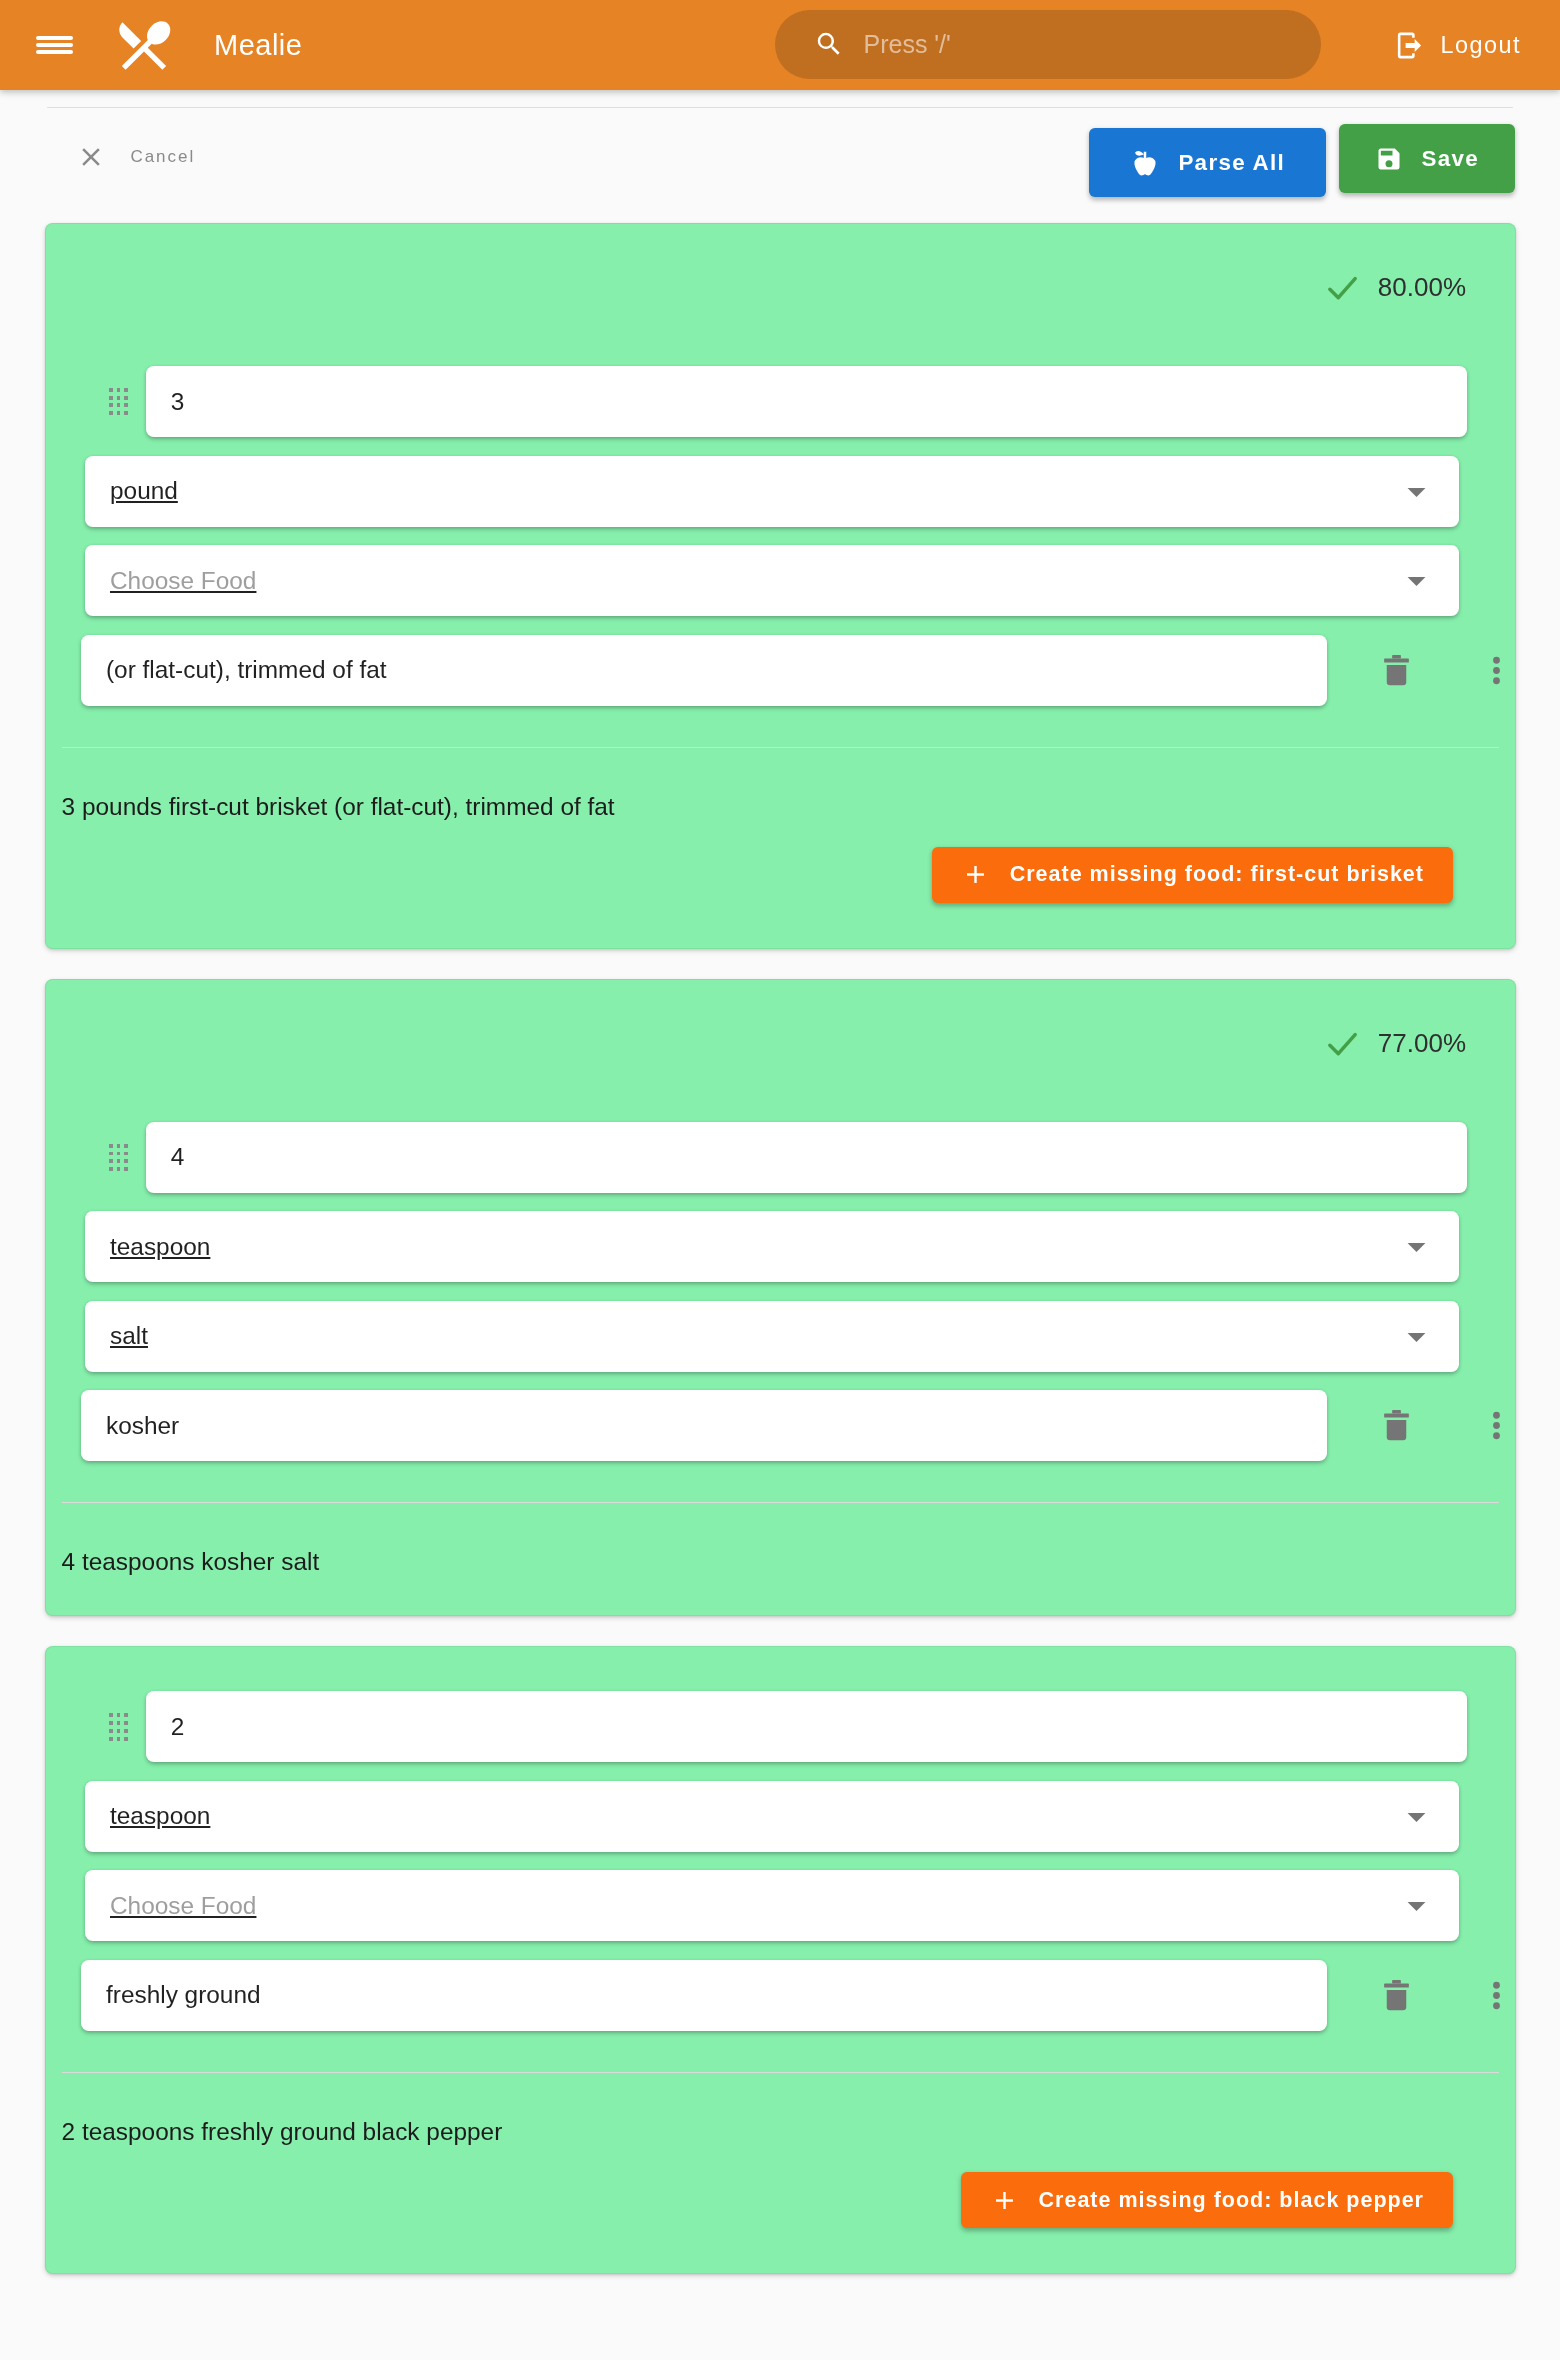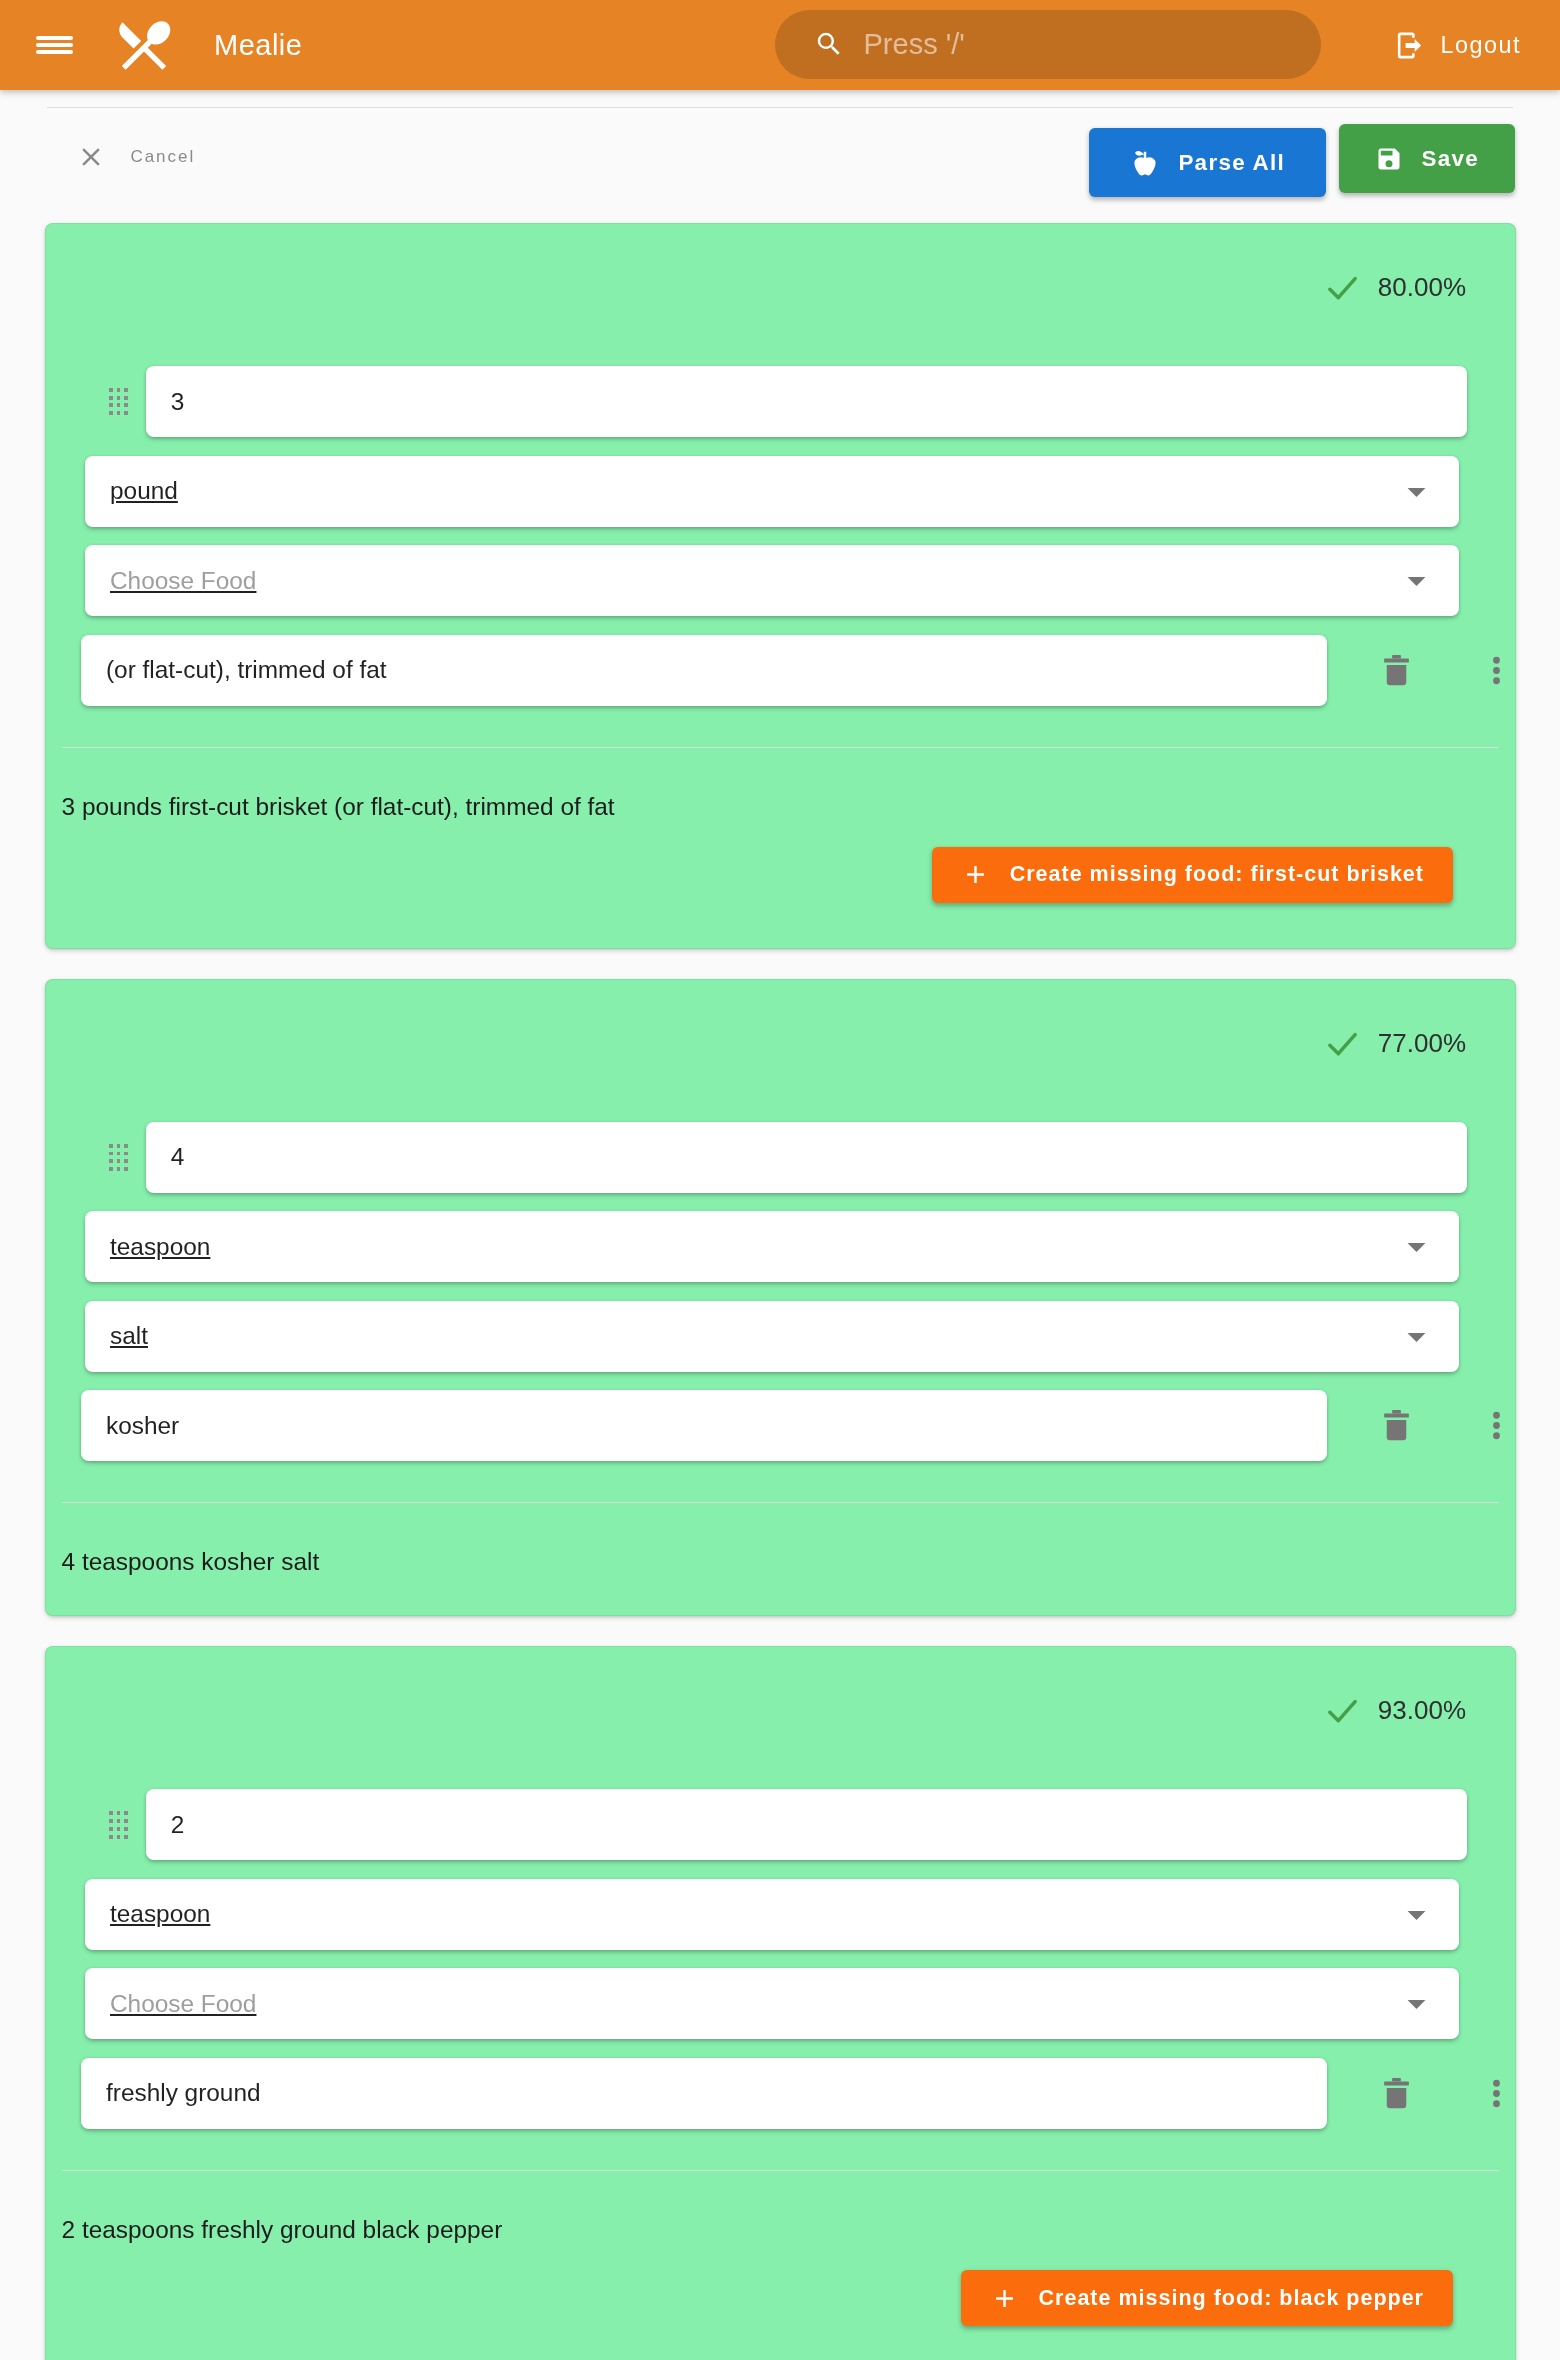--- a/index.html
+++ b/index.html
@@ -15,21 +15,21 @@
   .burger{width:37px;height:17.6px;display:flex;flex-direction:column;justify-content:space-between;
           margin-left:36px;cursor:pointer;}
   .burger i{display:block;height:3.3px;background:#fff;border-radius:2px;}
   .brand{display:flex;align-items:center;margin-left:39px;}
   .brand svg{width:64px;height:64px;}
   .brand-title{color:#fff;font-size:29px;font-weight:500;margin-left:38px;letter-spacing:0.5px;}
   .searchpill{position:absolute;left:775px;top:9.8px;width:546px;height:69px;background:var(--pill);
           border-radius:35px;display:flex;align-items:center;padding:0 23.4px 0 39px;}
   .searchpill svg{width:30px;height:30px;flex:none;}
   .searchpill input{flex:1;margin-left:19.5px;background:transparent;border:none;outline:none;
-          font-size:29px;color:#fff;}
+          font-size:25px;color:#fff;}
   .searchpill input::placeholder{color:rgba(255,255,255,.55);}
   .logout{position:absolute;right:39px;top:0;height:90px;display:flex;align-items:center;cursor:pointer;}
   .logout svg{width:31px;height:31px;}
   .logout span{color:#fff;font-size:23.4px;font-weight:500;letter-spacing:1.5px;margin-left:15.6px;}
 
   
   .toolbar{position:relative;height:133px;}
   .toolbar .divider{position:absolute;left:47px;right:47px;top:16.6px;border-top:1px solid #DFDFDF;}
   .cancel{position:absolute;left:76px;top:45px;height:43px;display:flex;align-items:center;
           color:#7E7E7E;cursor:pointer;background:none;border:none;}
@@ -250,26 +250,20 @@
       <svg viewBox="0 0 24 24">
         <path fill="#757575" d="M12,16A2,2 0 0,1 14,18A2,2 0 0,1 12,20A2,2 0 0,1 10,18A2,2 0 0,1 12,16M12,10A2,2 0 0,1 14,12A2,2 0 0,1 12,14A2,2 0 0,1 10,12A2,2 0 0,1 12,10M12,4A2,2 0 0,1 14,6A2,2 0 0,1 12,8A2,2 0 0,1 10,6A2,2 0 0,1 12,4Z"></path>
       </svg>
     </button>
   </div>
   <div class="inner-divider"></div>
   <p class="original">4 teaspoons kosher salt</p>
 </section>
 
 <section class="card">
-  <div class="conf-row">
-    <svg viewBox="0 0 24 24" fill="none">
-      <polyline points="3.8,13.2 9.3,18.6 20.2,6.2" stroke="#43A047" stroke-width="2.3" stroke-linecap="round" stroke-linejoin="round"></polyline>
-    </svg>
-    <span>93.00%</span>
-  </div>
   <div class="row qty-row">
     <div class="drag">
       <span class="draggrid">
           <i></i>
           <i></i>
           <i></i>
           <i></i>
           <i></i>
           <i></i>
           <i></i>

